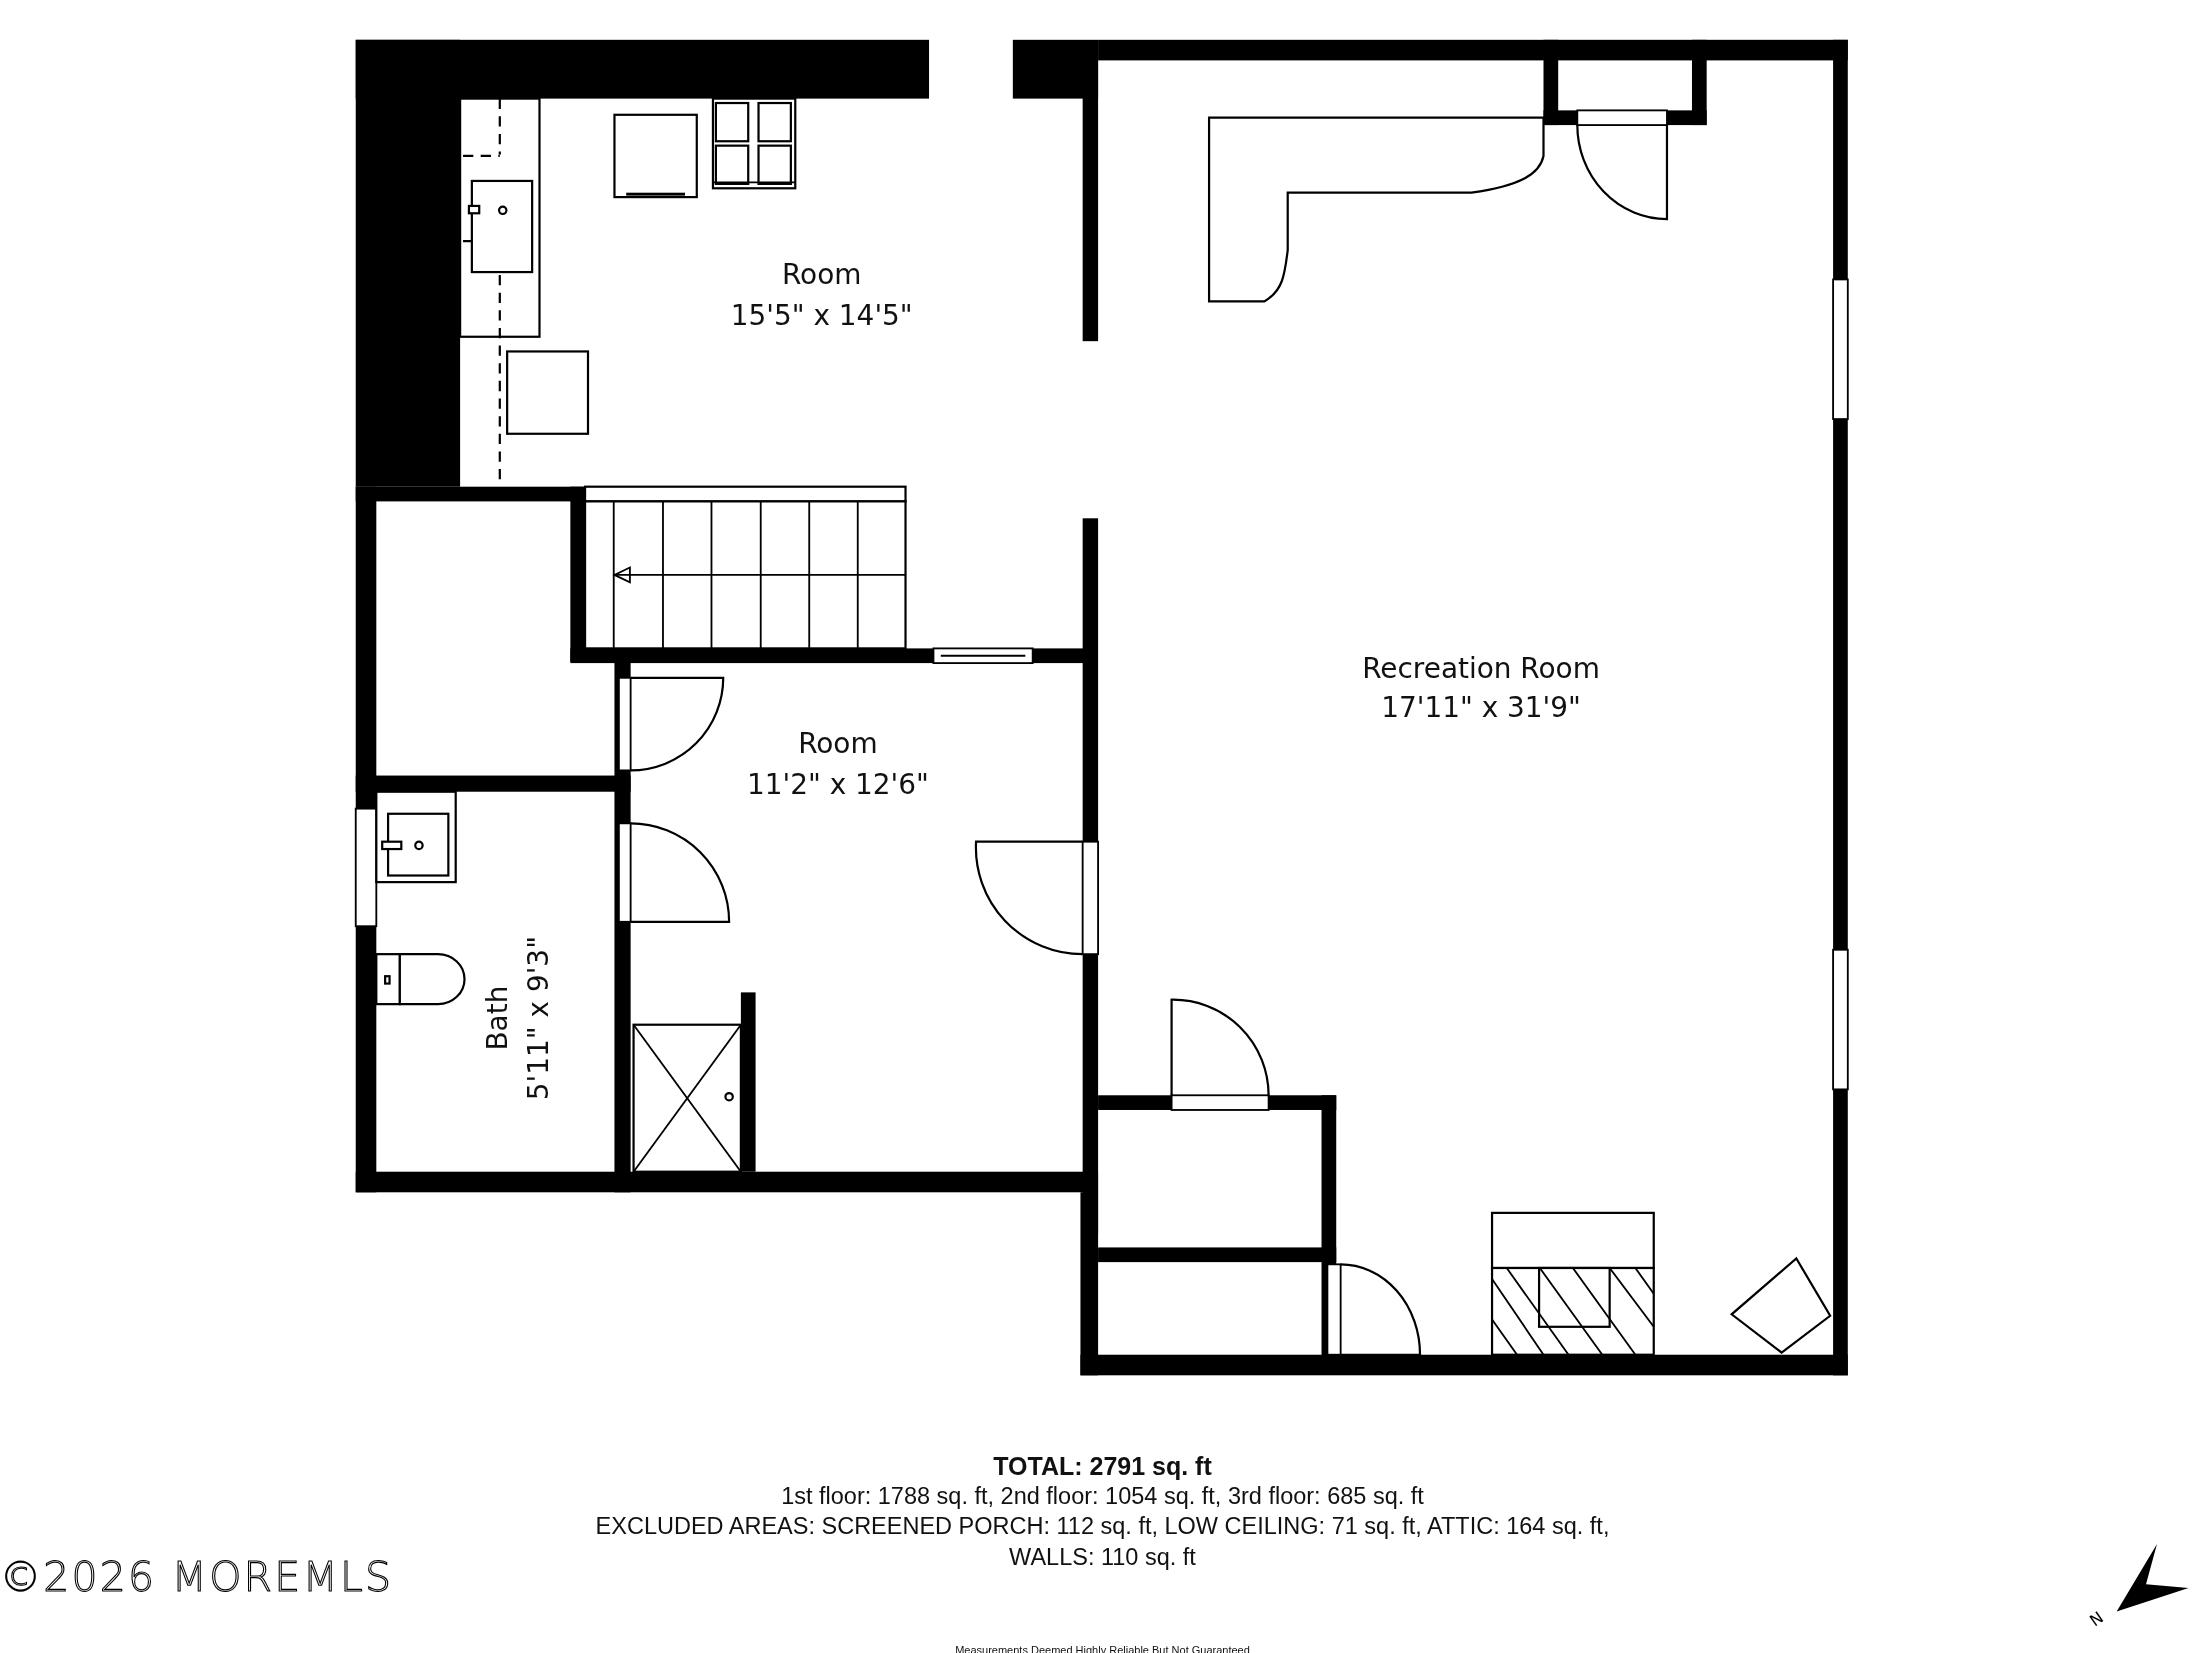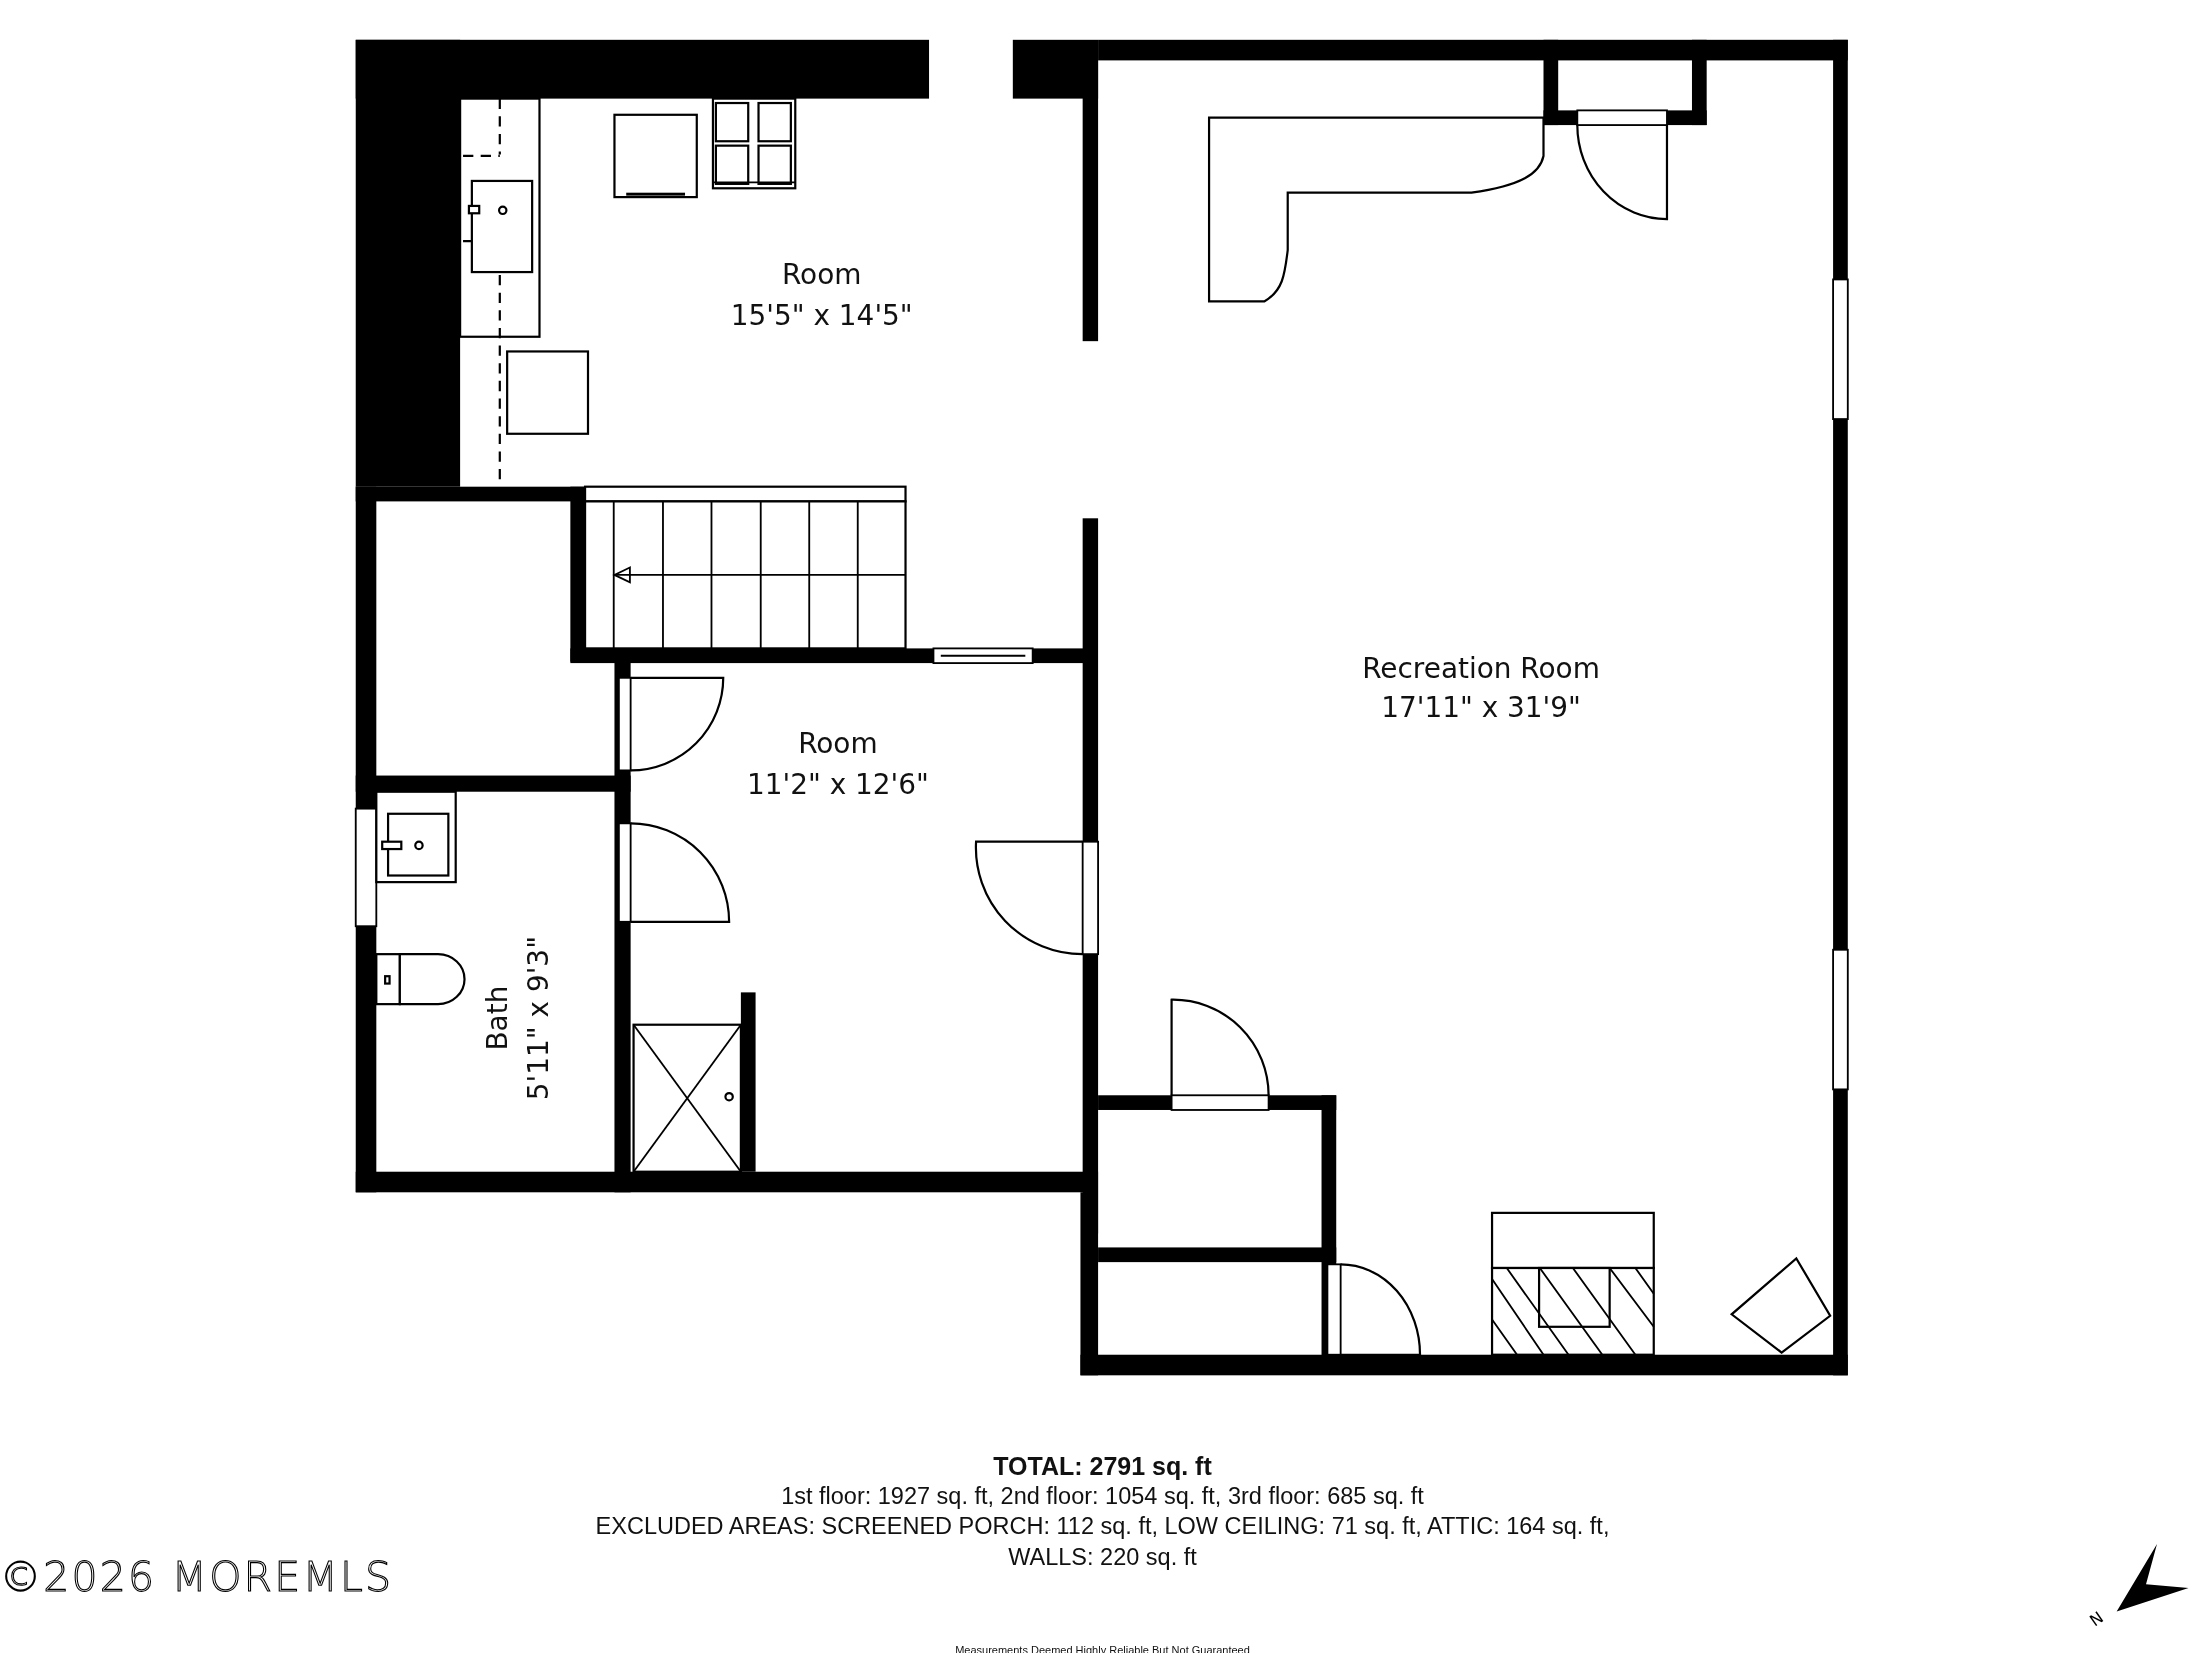--- a/index.html
+++ b/index.html
@@ -169,22 +169,22 @@
     </g>
     <g transform="translate(745 1385) rotate(-90)">
       <text class="room-dim" x="0" y="0">5'11" x 9'3"</text>
     </g>
   </g>
 </svg>
 
 <div class="watermark">©2026 MOREMLS</div>
 
 <div class="summary total">TOTAL: 2791 sq. ft</div>
-<div class="summary line1">1st floor: 1927 sq. ft, 2nd floor: 1054 sq. ft, 3rd floor: 685 sq. ft</div>
+<div class="summary line1">1st floor: 1788 sq. ft, 2nd floor: 1054 sq. ft, 3rd floor: 685 sq. ft</div>
 <div class="summary line2">EXCLUDED AREAS: SCREENED PORCH: 112 sq. ft, LOW CEILING: 71 sq. ft, ATTIC: 164 sq. ft,</div>
-<div class="summary line3">WALLS: 220 sq. ft</div>
+<div class="summary line3">WALLS: 110 sq. ft</div>
 <div class="summary disclaimer">Measurements Deemed Highly Reliable But Not Guaranteed</div>
 
 <svg class="compass" viewBox="0 0 180 150">
   <path d="M135 30 L120 85 L178 90 L80 122 Z" fill="#000"></path>
   <text x="44" y="140" font-family="DejaVu Sans, sans-serif" font-size="22" transform="rotate(-35 52 132)">N</text>
 </svg>
 
 
 </body></html>

